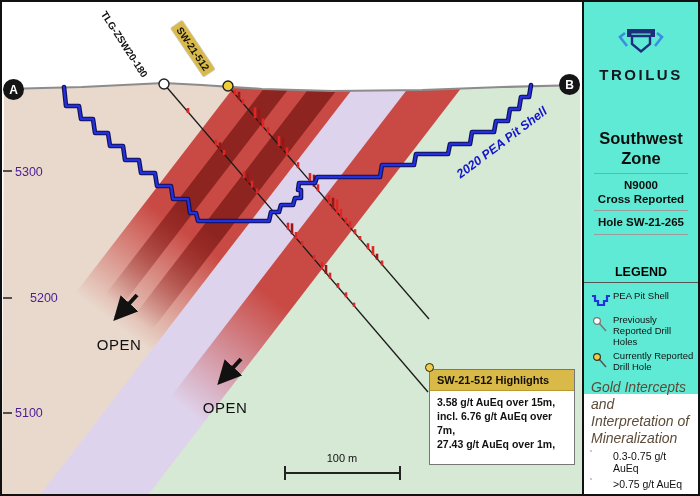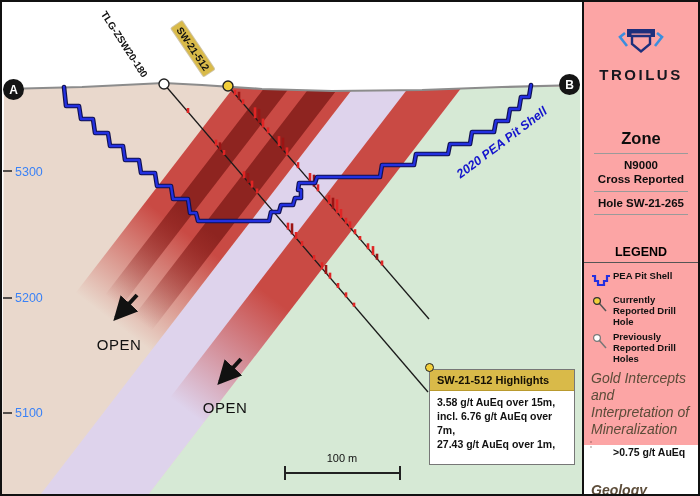--- a/index.html
+++ b/index.html
@@ -4,40 +4,40 @@
 <style>
   html,body{margin:0;padding:0;background:#fff;font-family:"Liberation Sans",sans-serif;}
   .stage{position:relative;width:700px;height:496px;background:#fff;border:2px solid #111;box-sizing:border-box;overflow:hidden;}
   .xsec{position:absolute;left:0;top:0;width:580px;height:492px;background:#fff;border-right:2px solid #111;box-sizing:content-box;}
   .xsec svg{position:absolute;left:0;top:0;}
   .lbl{position:absolute;color:#111;white-space:nowrap;}
   .holelbl{font-size:10px;font-weight:bold;transform-origin:left top;}
   .holelbl.gold{background:#d9ba49;padding:1px 4px;border-radius:1px;box-shadow:0 0 0 1px rgba(120,90,0,.35);}
   .endmark{position:absolute;width:21px;height:21px;border-radius:50%;background:#151515;color:#fff;
     font-weight:bold;font-size:12px;display:flex;align-items:center;justify-content:center;}
-  .elev{font-size:12.5px;color:#3b82f6;}
+  .elev{font-size:12.5px;color:#4c1d95;}
   .open{font-size:15px;font-weight:normal;letter-spacing:.5px;}
   .pitlbl{font-size:12.5px;font-weight:bold;font-style:italic;color:#1414cc;transform:rotate(-37deg);transform-origin:left top;}
   .scalelbl{font-size:11px;text-align:center;}
   .callout{position:absolute;left:427px;top:367px;width:146px;border:1px solid #777;background:#fff;box-sizing:border-box;}
   .callout .hd{background:#d9ba49;font-size:11px;font-weight:bold;padding:4px 7px;border-bottom:1px solid #b99a2e;color:#151005;}
   .callout .bd{padding:5px 7px 7px 7px;font-size:10.5px;font-weight:bold;line-height:1.32;color:#111;}
   .callout .bd .gap{height:6px;}
   .pin{position:absolute;left:423px;top:361px;width:9px;height:9px;border-radius:50%;background:#f2cf3a;border:1.5px solid #222;box-sizing:border-box;}
-  .sidebar{position:absolute;left:582px;top:0;width:114px;height:443px;background:#fca5a5;}
+  .sidebar{position:absolute;left:582px;top:0;width:114px;height:392px;background:#5eead4;}
   .sb-center{text-align:center;}
   .troilus{font-size:15px;font-weight:bold;letter-spacing:2.5px;color:#16161e;margin-top:2px;}
   .zonetitle{font-size:16.5px;font-weight:bold;line-height:1.2;color:#0d0d0d;}
   .subt{font-size:11.5px;font-weight:bold;line-height:1.25;color:#0d0d0d;}
   .rule{height:1px;background:#9a9a9a;margin:4px 10px;}
   .legend-title{font-size:12.5px;font-weight:bold;text-align:center;margin-top:6px;}
   .legend-rule{height:1px;background:#555;margin:3px 0 6px 0;}
   .li{display:flex;align-items:flex-start;padding:2px 4px 2px 7px;}
   .li .ic{width:22px;flex:0 0 22px;padding-top:1px;}
-  .li .tx{font-size:9.5px;font-weight:700;line-height:1.15;color:#111;}
+  .li .tx{font-size:9.5px;font-weight:400;line-height:1.15;color:#111;}
   .note{font-style:italic;font-size:14px;color:#5c4c39;padding:4px 6px 1px 7px;line-height:1.2;}
   .gbar{width:17px;height:5px;border-radius:2.5px;transform:rotate(-33deg);margin-top:3px;box-shadow:0 0 0 .5px #44201d;}
   .swatch{width:15px;height:8px;border:1px solid #666;box-sizing:border-box;margin-top:1px;}
 </style>
 </head>
 <body>
 
 <div class="stage">
 
   <div class="xsec">
@@ -156,21 +156,21 @@
       </g>
     </svg>
 
     <div class="lbl holelbl" style="left:106px;top:7px;transform:rotate(57deg);">TLG-ZSW20-180</div>
     <div class="lbl holelbl gold" style="left:180px;top:19px;transform:rotate(56deg);">SW-21-512</div>
 
     <div class="endmark" style="left:1px;top:77px;">A</div>
     <div class="endmark" style="left:557px;top:72px;">B</div>
 
     <div class="lbl elev" style="left:13px;top:163px;">5300</div>
-    <div class="lbl elev" style="left:13px;top:289px;">5200</div>
+    <div class="lbl elev" style="left:28px;top:289px;">5200</div>
     <div class="lbl elev" style="left:13px;top:404px;">5100</div>
 
     <div class="lbl pitlbl" style="left:452px;top:168px;">2020 PEA Pit Shell</div>
 
     <div class="lbl open" style="left:86px;top:334px;width:62px;text-align:center;">OPEN</div>
     <div class="lbl open" style="left:192px;top:397px;width:62px;text-align:center;">OPEN</div>
 
     <div class="lbl scalelbl" style="left:300px;top:450px;width:80px;text-align:center;">100 m</div>
 
     <div class="callout">
@@ -194,20 +194,21 @@
         <rect x="33.5" y="3" width="4.5" height="8" fill="#1d2f7c"></rect>
         <polygon points="15,10 33,10 33,18 24,25.5 15,18" fill="none" stroke="#1d2f7c" stroke-width="2.4"></polygon>
         <path d="M8,7 L3,11 L10,20" fill="none" stroke="#3b8ede" stroke-width="2.6"></path>
         <path d="M40,7 L45,11 L38,20" fill="none" stroke="#3b8ede" stroke-width="2.6"></path>
       </svg>
       <div class="troilus">TROILUS</div>
     </div>
 
     <div class="sb-center" style="margin-top:46px;">
       <div class="zonetitle">
+        <div>Southwest</div>
         <div>Zone</div>
       </div>
       <div class="rule"></div>
       <div class="subt">
         <div>N9000</div>
         <div>Cross Reported</div>
       </div>
       <div class="rule"></div>
       <div class="subt">Hole SW-21-265</div>
       <div class="rule"></div>
@@ -217,49 +218,50 @@
       <div class="legend-title">LEGEND</div>
       <div class="legend-rule"></div>
 
       <div class="li">
         <span class="ic">
           <svg width="20" height="15" viewBox="0 0 20 15">
             <polyline points="1,4 4,4 4,9 7,9 7,13 13,13 13,9 16,9 16,4 19,4" fill="none" stroke="#2330e0" stroke-width="2.2"></polyline>
           </svg>
         </span>
         <span class="tx">PEA Pit Shell</span>
+      </div>
+
+      <div class="li">
+        <span class="ic">
+          <svg width="20" height="16" viewBox="0 0 20 16">
+            <line x1="8" y1="7" x2="15" y2="15" stroke="#777" stroke-width="1.5"></line>
+            <circle cx="6" cy="5" r="3.4" fill="#fff" stroke="#777" stroke-width="1.2"></circle>
+          </svg>
+        </span>
+        <span class="tx">Previously Reported Drill Holes</span>
       </div>
 
       <div class="li">
         <span class="ic">
           <svg width="20" height="16" viewBox="0 0 20 16">
             <line x1="8" y1="7" x2="15" y2="15" stroke="#555" stroke-width="1.5"></line>
             <circle cx="6" cy="5" r="3.4" fill="#f2cf3a" stroke="#333" stroke-width="1.2"></circle>
           </svg>
         </span>
         <span class="tx">Currently Reported Drill Hole</span>
       </div>
 
-      <div class="li">
-        <span class="ic">
-          <svg width="20" height="16" viewBox="0 0 20 16">
-            <line x1="8" y1="7" x2="15" y2="15" stroke="#777" stroke-width="1.5"></line>
-            <circle cx="6" cy="5" r="3.4" fill="#fff" stroke="#777" stroke-width="1.2"></circle>
-          </svg>
-        </span>
-        <span class="tx">Previously Reported Drill Holes</span>
-      </div>
-
       <div class="note">
         <div>Gold Intercepts and</div>
         <div>Interpretation of Mineralization</div>
       </div>
 
       <div class="li">
         <span class="ic"><span class="gbar" style="background:#cc2222;"></span></span>
+        <span class="tx" style="font-size:10.5px;">0.3-0.75 g/t AuEq</span>
       </div>
       <div class="li">
         <span class="ic"><span class="gbar" style="background:#6b1111;"></span></span>
         <span class="tx" style="font-size:10.5px;">&gt;0.75 g/t AuEq</span>
       </div>
 
       <div class="note" style="margin-top:18px;font-weight:bold;">Geology</div>
 
       <div class="li">
         <span class="ic"><span class="swatch" style="background:#d2b49c;"></span></span>

